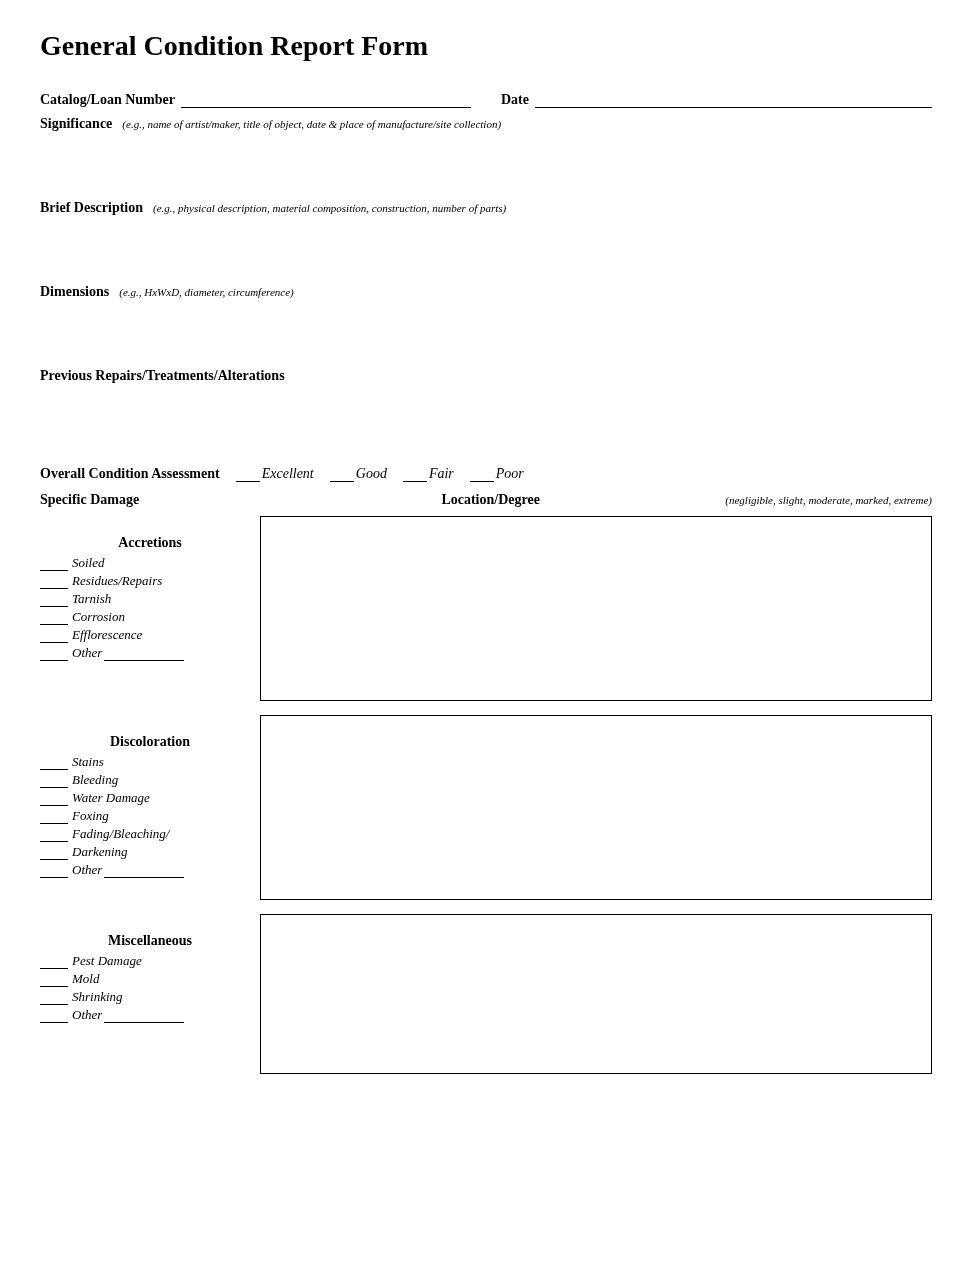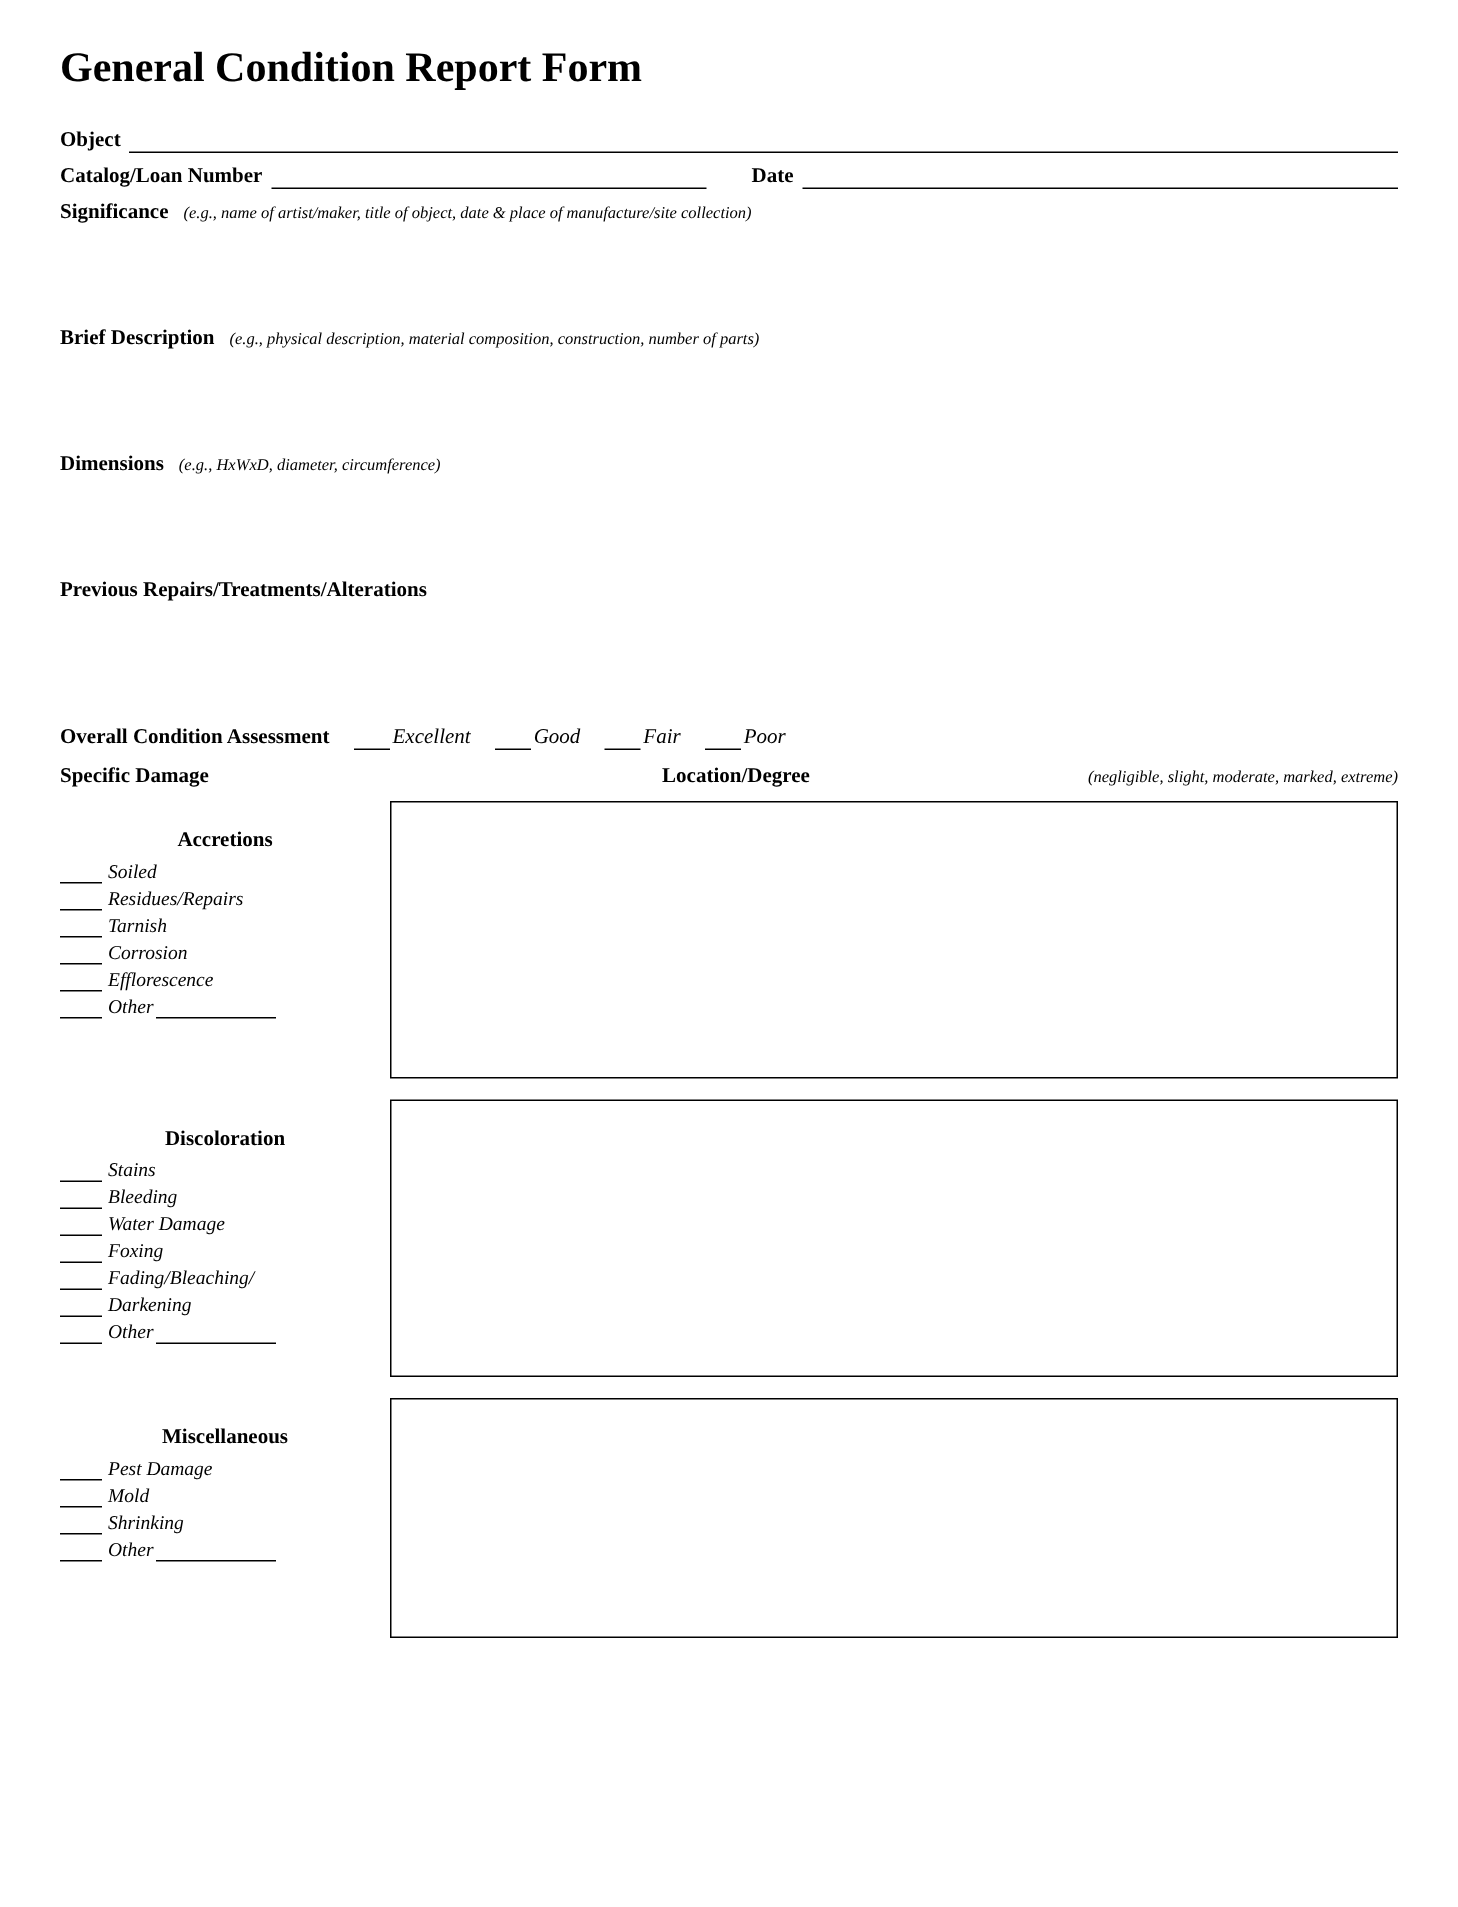--- a/index.html
+++ b/index.html
@@ -181,24 +181,20 @@
     .section-gap {
       margin-top: 14px;
     }
   </style>
 </head>
 <body>
 
 <h1 class="page-title">General Condition Report Form</h1>
 
 <div class="form-row">
-  <div class="form-field">
-    <span class="form-label">Object</span>
-    <div class="form-line"></div>
-  </div>
 </div>
 
 <div class="form-row">
   <div class="form-field">
     <span class="form-label">Catalog/Loan Number</span>
     <div class="form-line"></div>
   </div>
   <div class="form-field">
     <span class="form-label">Date</span>
     <div class="form-line"></div>

